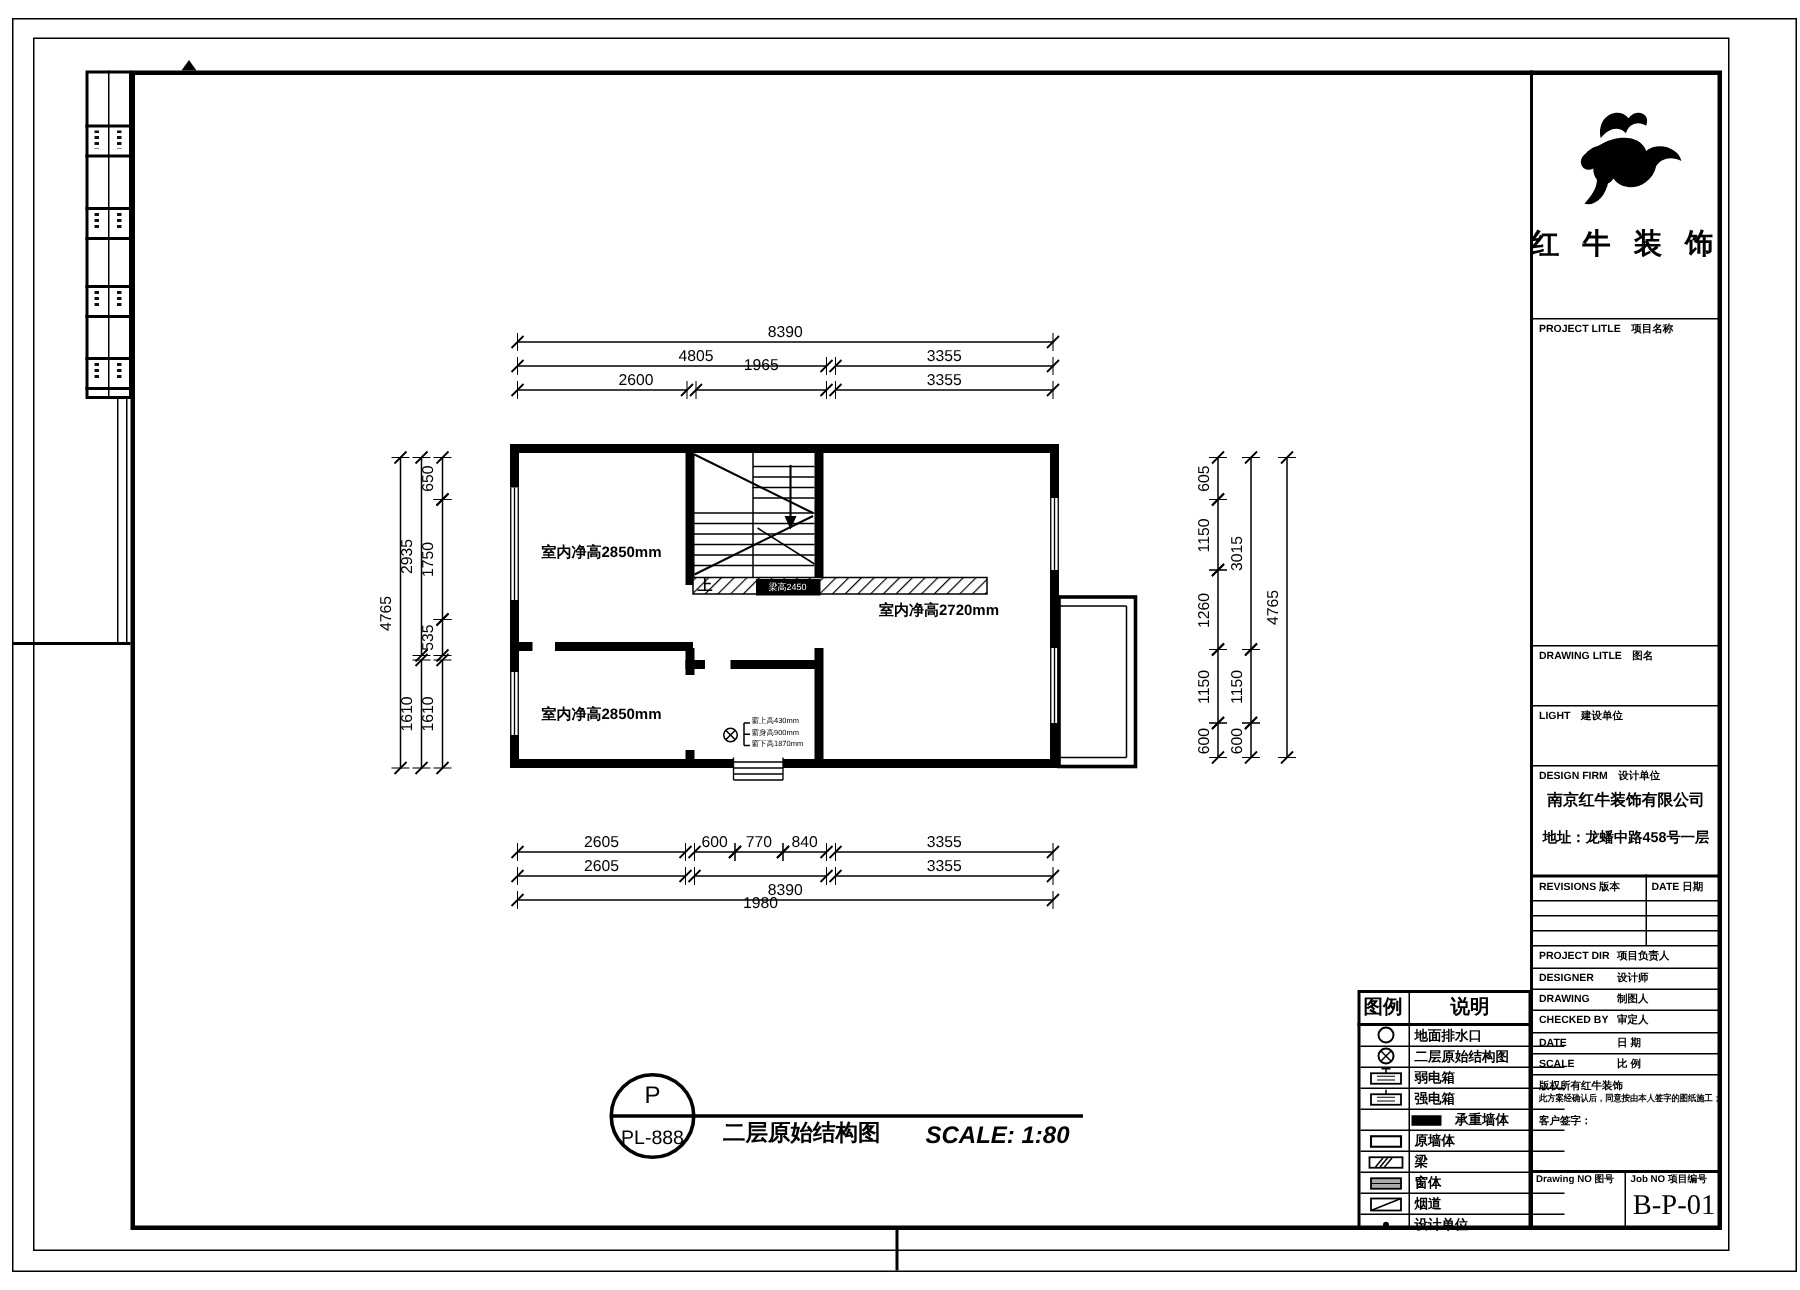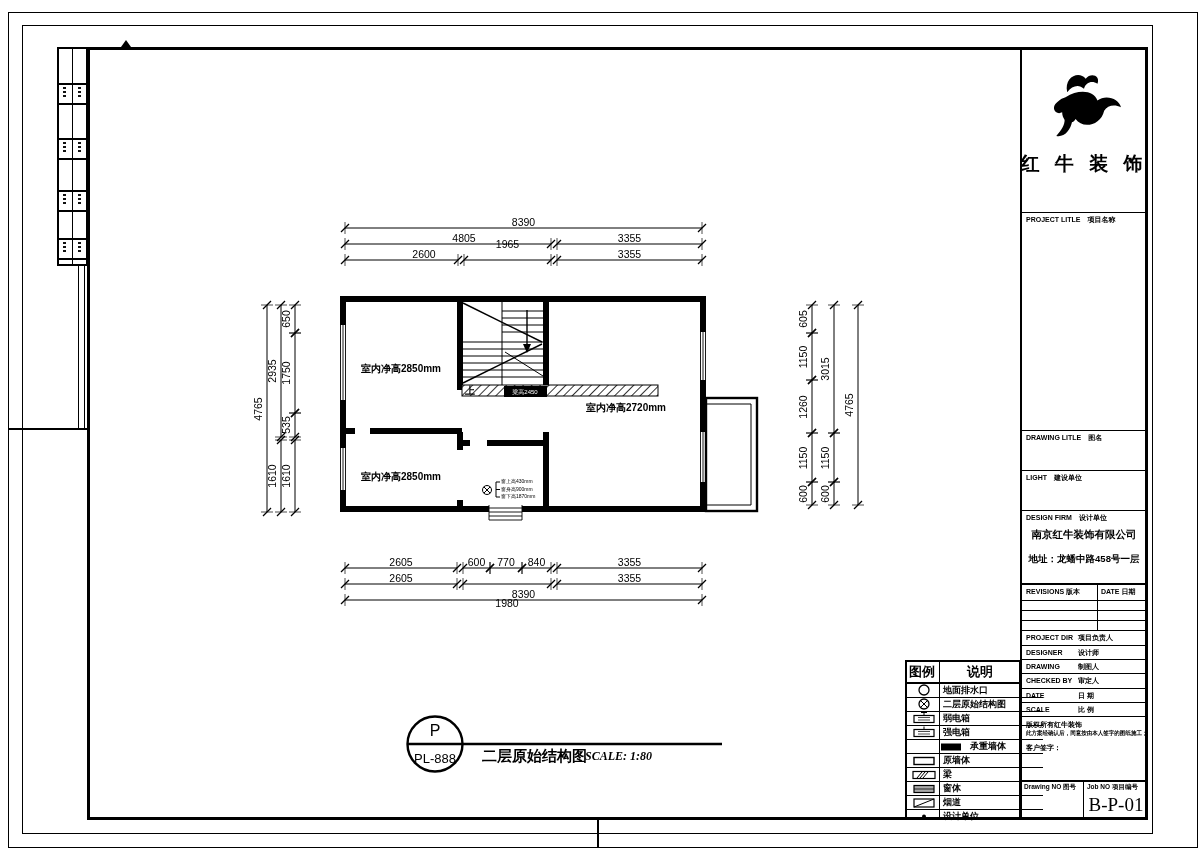--- a/index.html
+++ b/index.html
@@ -326,21 +326,21 @@
   <span class="t" style="left:626px;top:408px;transform:translate(-50%,-50%);font-size:10px;font-weight:bold;">室内净高2720mm</span>
   <span class="t" style="left:470px;top:391px;transform:translate(-50%,-50%);font-size:10px;font-weight:bold;">上</span>
   <span class="t" style="left:525px;top:391.5px;transform:translate(-50%,-50%);font-size:6px;color:#fff;">梁高2450</span>
   <span class="t" style="left:501px;top:479px;font-size:5px;">窗上高430mm</span>
   <span class="t" style="left:501px;top:486.5px;font-size:5px;">窗身高900mm</span>
   <span class="t" style="left:501px;top:494px;font-size:5px;">窗下高1870mm</span>
 
   <span class="t" style="left:435px;top:731px;transform:translate(-50%,-50%);font-size:16px;">P</span>
   <span class="t" style="left:435px;top:758px;transform:translate(-50%,-50%);font-size:13px;">PL-888</span>
   <span class="t" style="left:482px;top:748px;font-size:15px;font-weight:bold;">二层原始结构图</span>
-  <span class="t" style="left:585px;top:750px;font-size:12px;font-style:italic;font-weight:bold;font-family:Liberation Serif, serif;">SCALE: 1:80</span>
+  <span class="t" style="left:617px;top:750px;font-size:16px;font-style:italic;font-weight:bold;font-family:Liberation Sans, sans-serif;">SCALE: 1:80</span>
 
   <svg class="abs" style="left:1042px;top:66px;" width="84" height="86" viewBox="0 0 100 100">
     <path fill="#000" d="M30 30 C26 12 44 4 52 14 C58 6 70 10 66 20 C60 16 52 18 50 26 C44 20 36 22 30 30 Z"></path>
     <path fill="#000" d="M28 36 C44 26 62 28 66 40 C76 32 92 38 94 48 C86 44 78 46 74 52 C70 70 48 74 40 62 C36 70 24 66 24 54 C16 58 10 48 18 42 C22 38 25 37 28 36 Z"></path>
     <path fill="#000" d="M36 64 C34 76 26 84 17 82 C23 75 27 70 27 62 Z"></path>
   </svg>
   <span class="t" style="left:1084px;top:163px;transform:translate(-50%,-50%);font-size:19px;font-weight:600;letter-spacing:5px;">红 牛 装 饰</span>
 
   <div class="hl" style="left:1020px;top:212px;width:128px;"></div>
   <span class="t tb-lab" style="left:1026px;top:216px;">PROJECT LITLE　项目名称</span>

